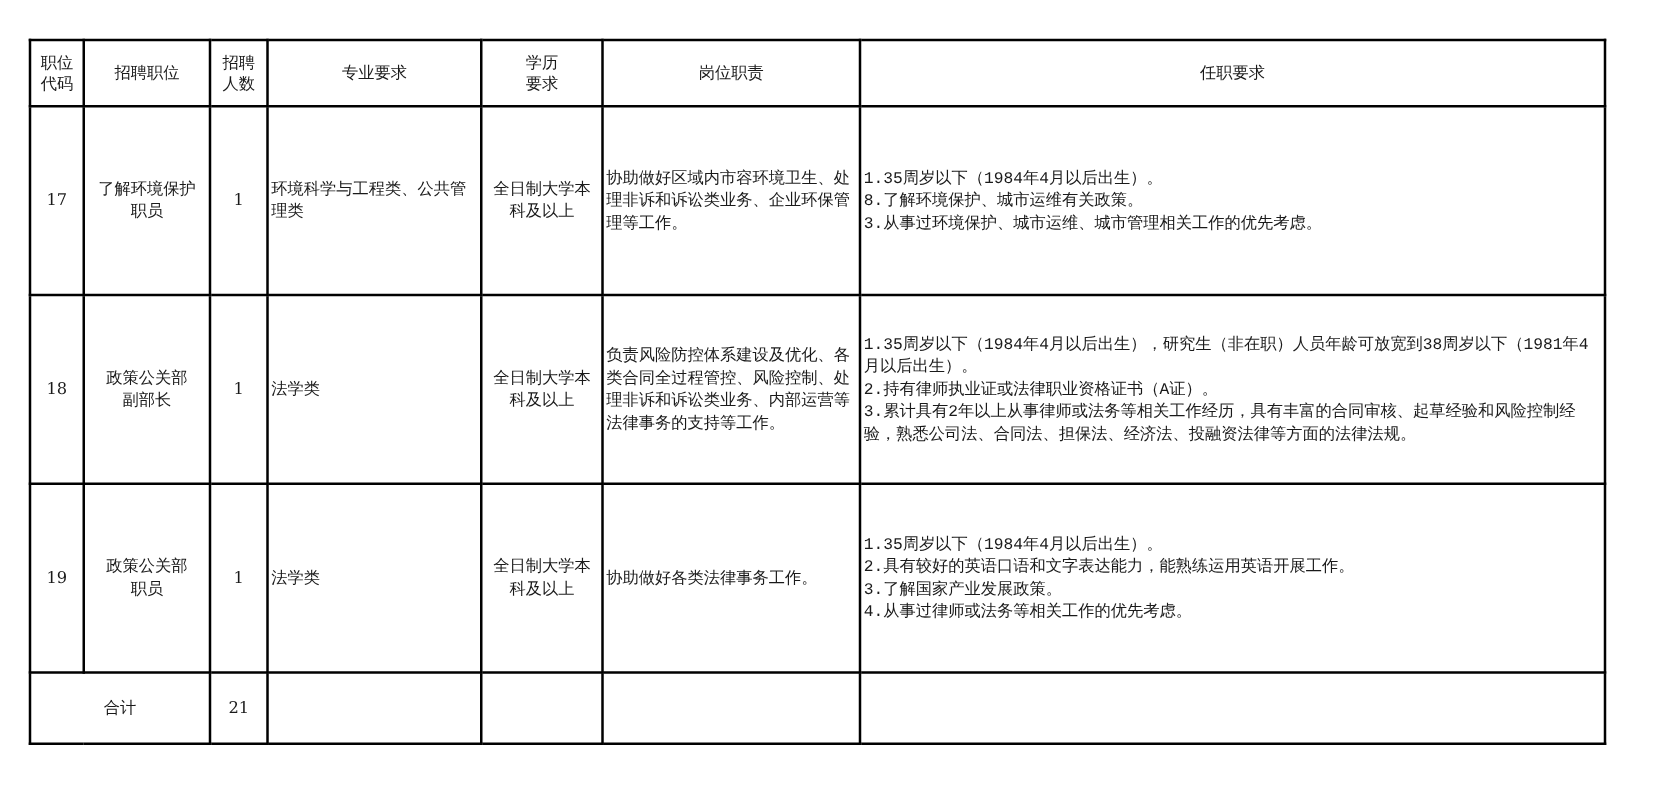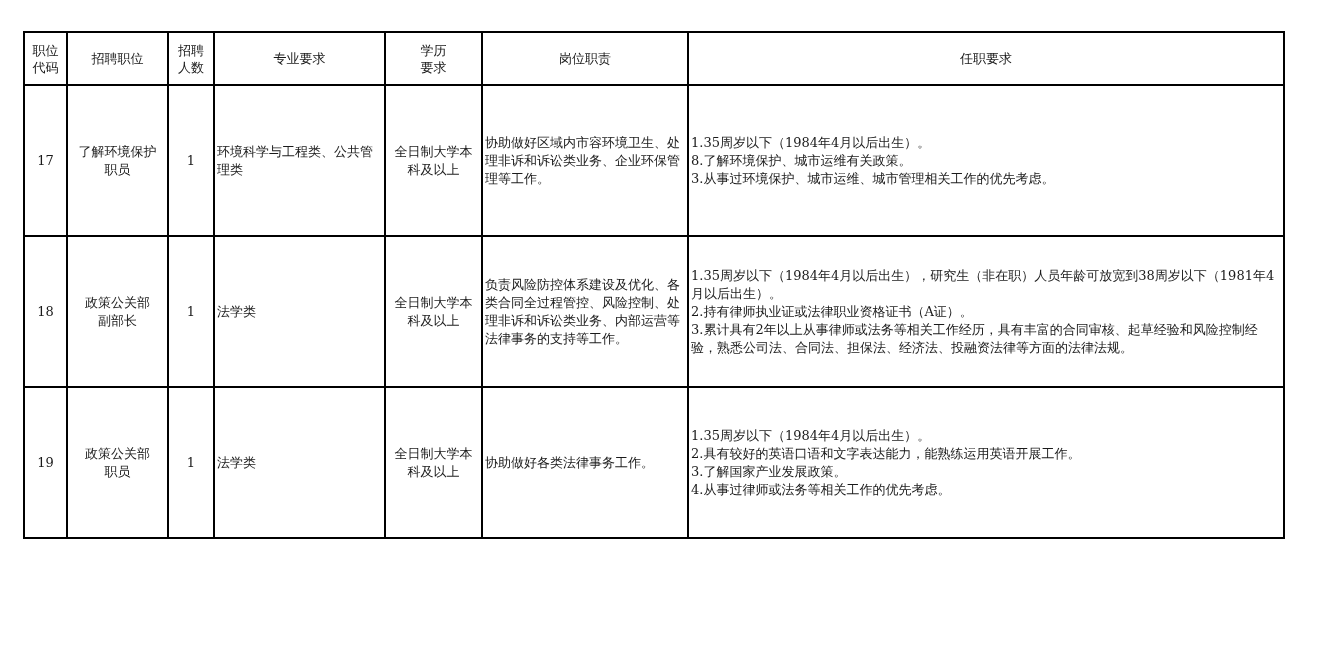--- a/index.html
+++ b/index.html
@@ -23,21 +23,21 @@
       font-family: "DejaVu Sans", "Liberation Sans", sans-serif;
       font-size: 13px;
       line-height: 17px;
       text-align: center;
       height: 51px;
     }
     tr.data-row td { height: 149px; }
     tr.total-row td { height: 55px; }
     .c { text-align: center; }
     .l { text-align: left; }
-    .req-line { display: block; }
+    .req-line { display: block; font-family: Liberation Mono, monospace; }
     .total-label { font-family: "DejaVu Sans", "Liberation Sans", sans-serif; }
   </style>
 </head>
 <body>
 
 <table class="recruit">
   <colgroup>
     <col style="width:43px">
     <col style="width:101px">
     <col style="width:46px">
@@ -122,14 +122,22 @@
       </td>
       <td class="l">协助做好各类法律事务工作。</td>
       <td class="l">
         <span class="req-line">1.35周岁以下（1984年4月以后出生）。</span>
         <span class="req-line">2.具有较好的英语口语和文字表达能力，能熟练运用英语开展工作。</span>
         <span class="req-line">3.了解国家产业发展政策。</span>
         <span class="req-line">4.从事过律师或法务等相关工作的优先考虑。</span>
       </td>
     </tr>
 
+    <tr class="total-row">
+      <td class="c total-label" colspan="2">合计</td>
+      <td class="c">21</td>
+      <td></td>
+      <td></td>
+      <td></td>
+      <td></td>
+    </tr>
   </tbody>
 </table>
 
 </body></html>

